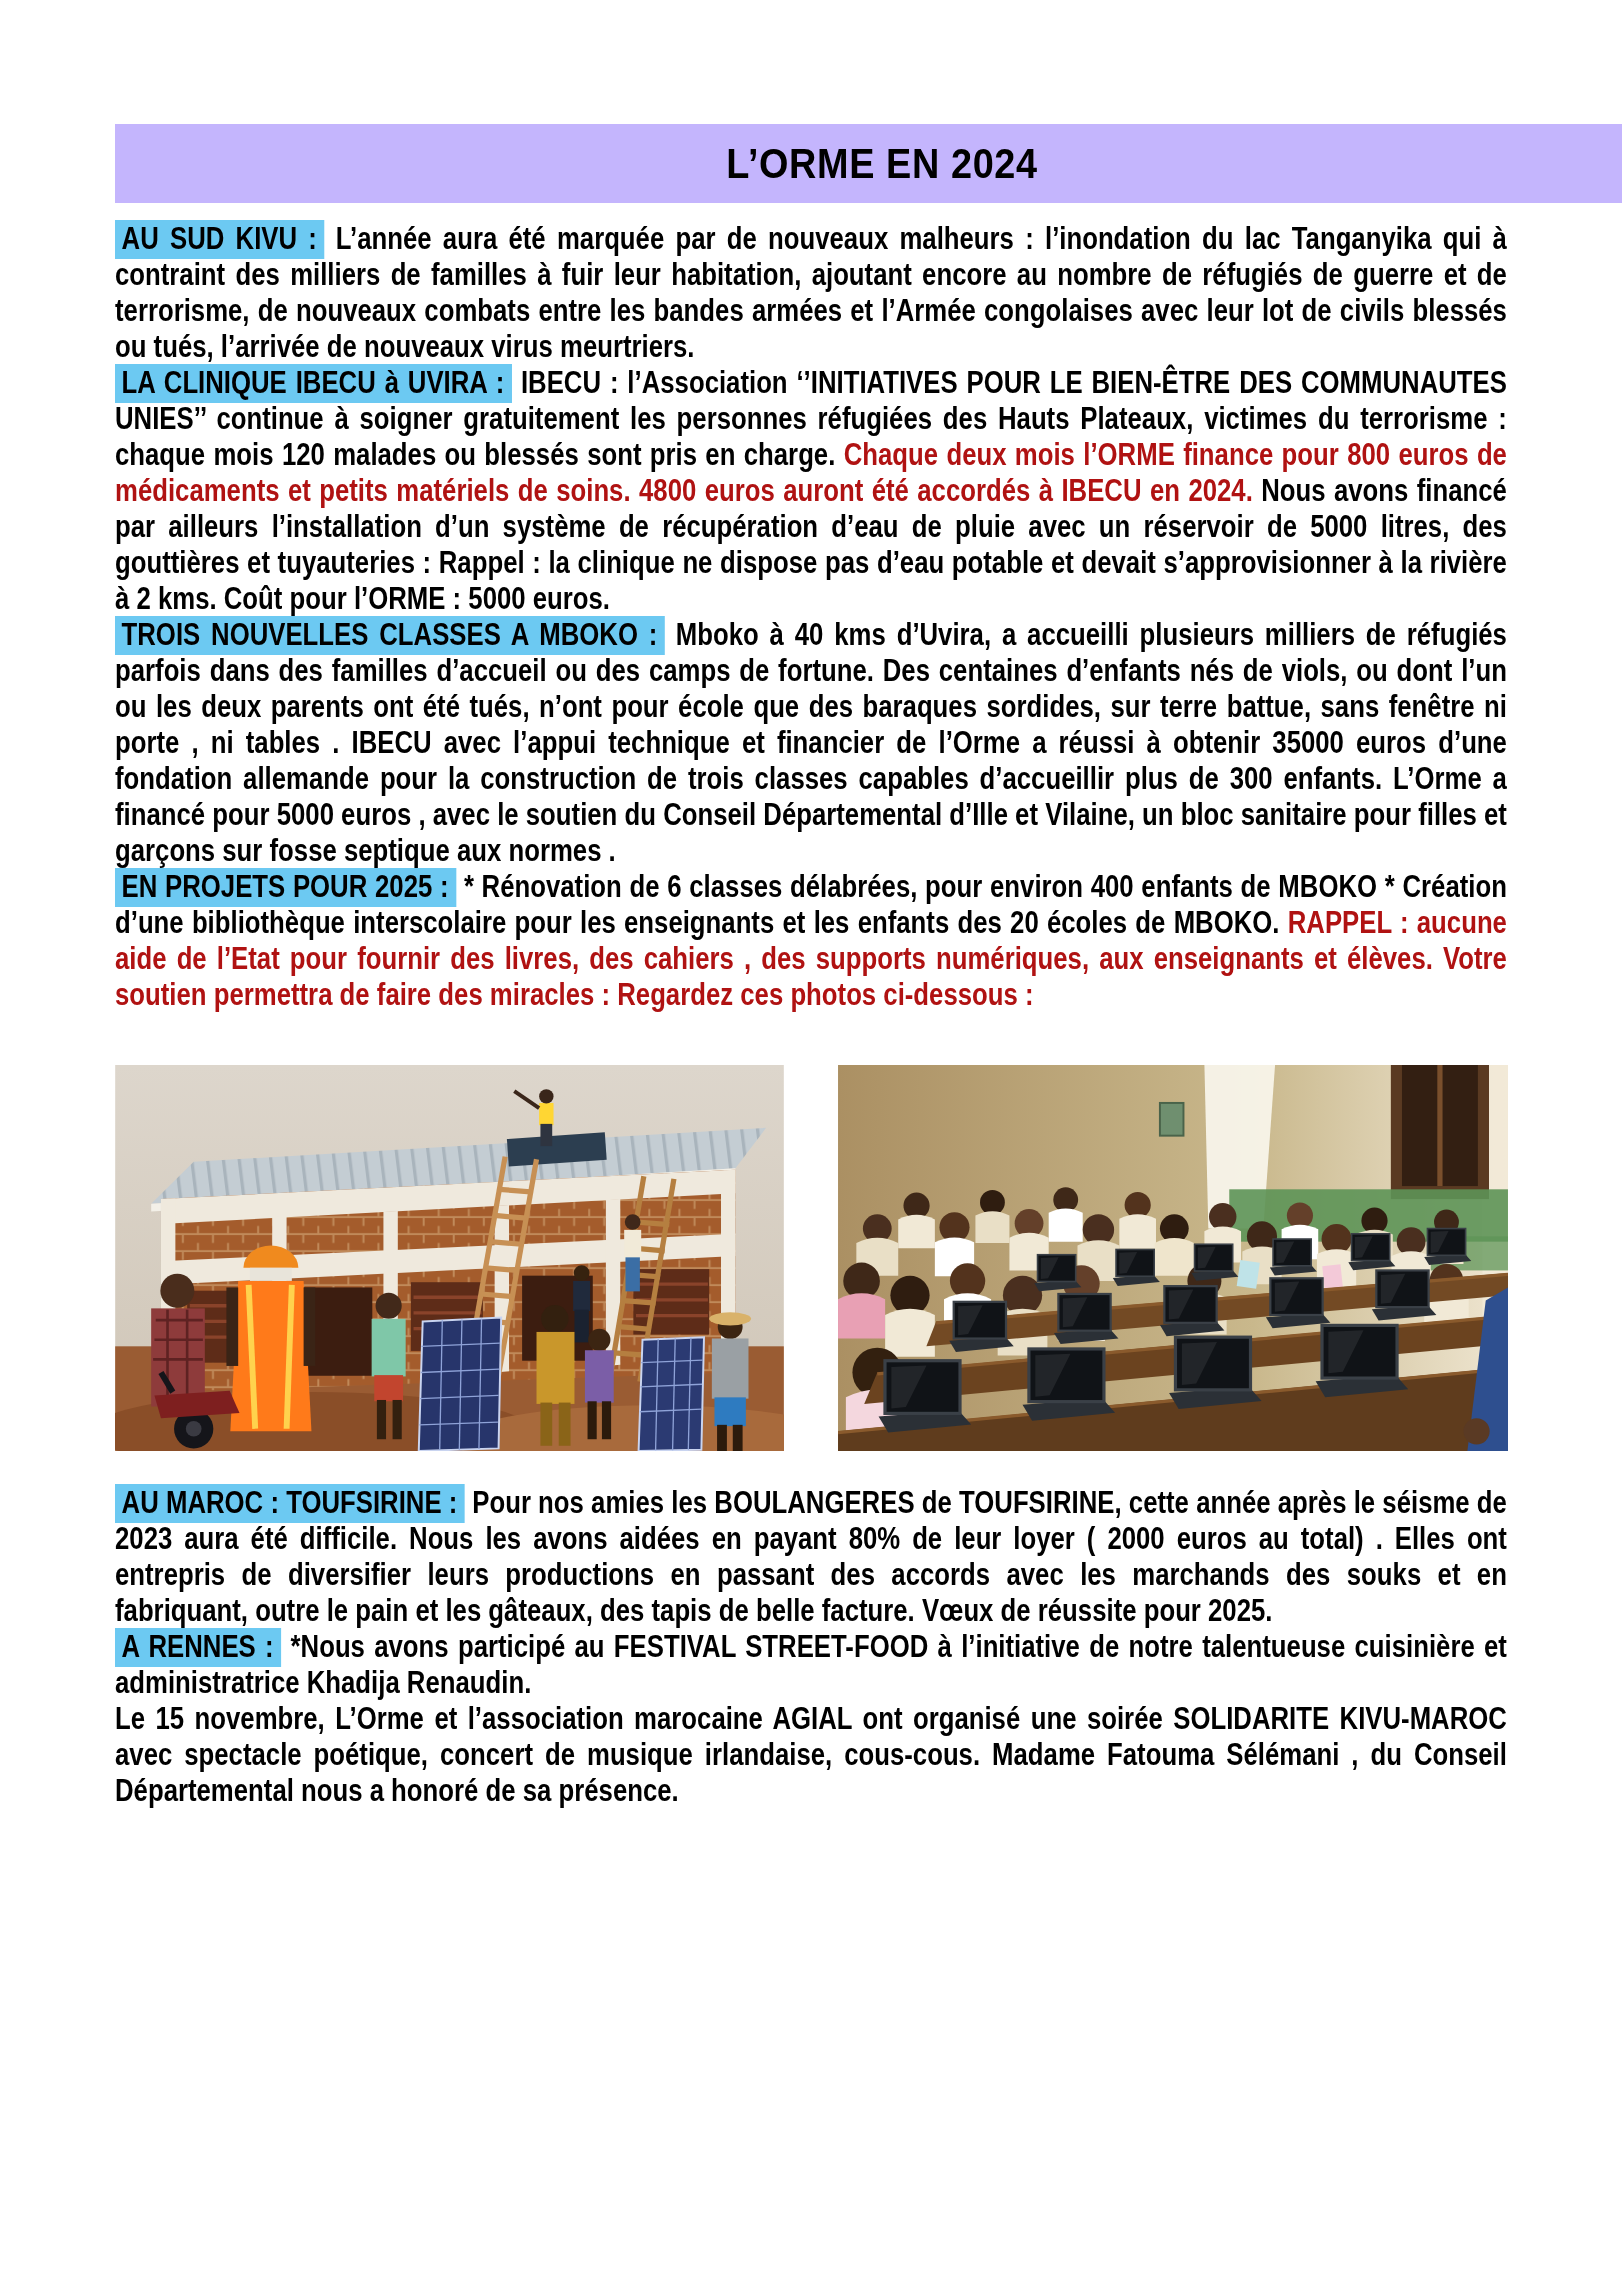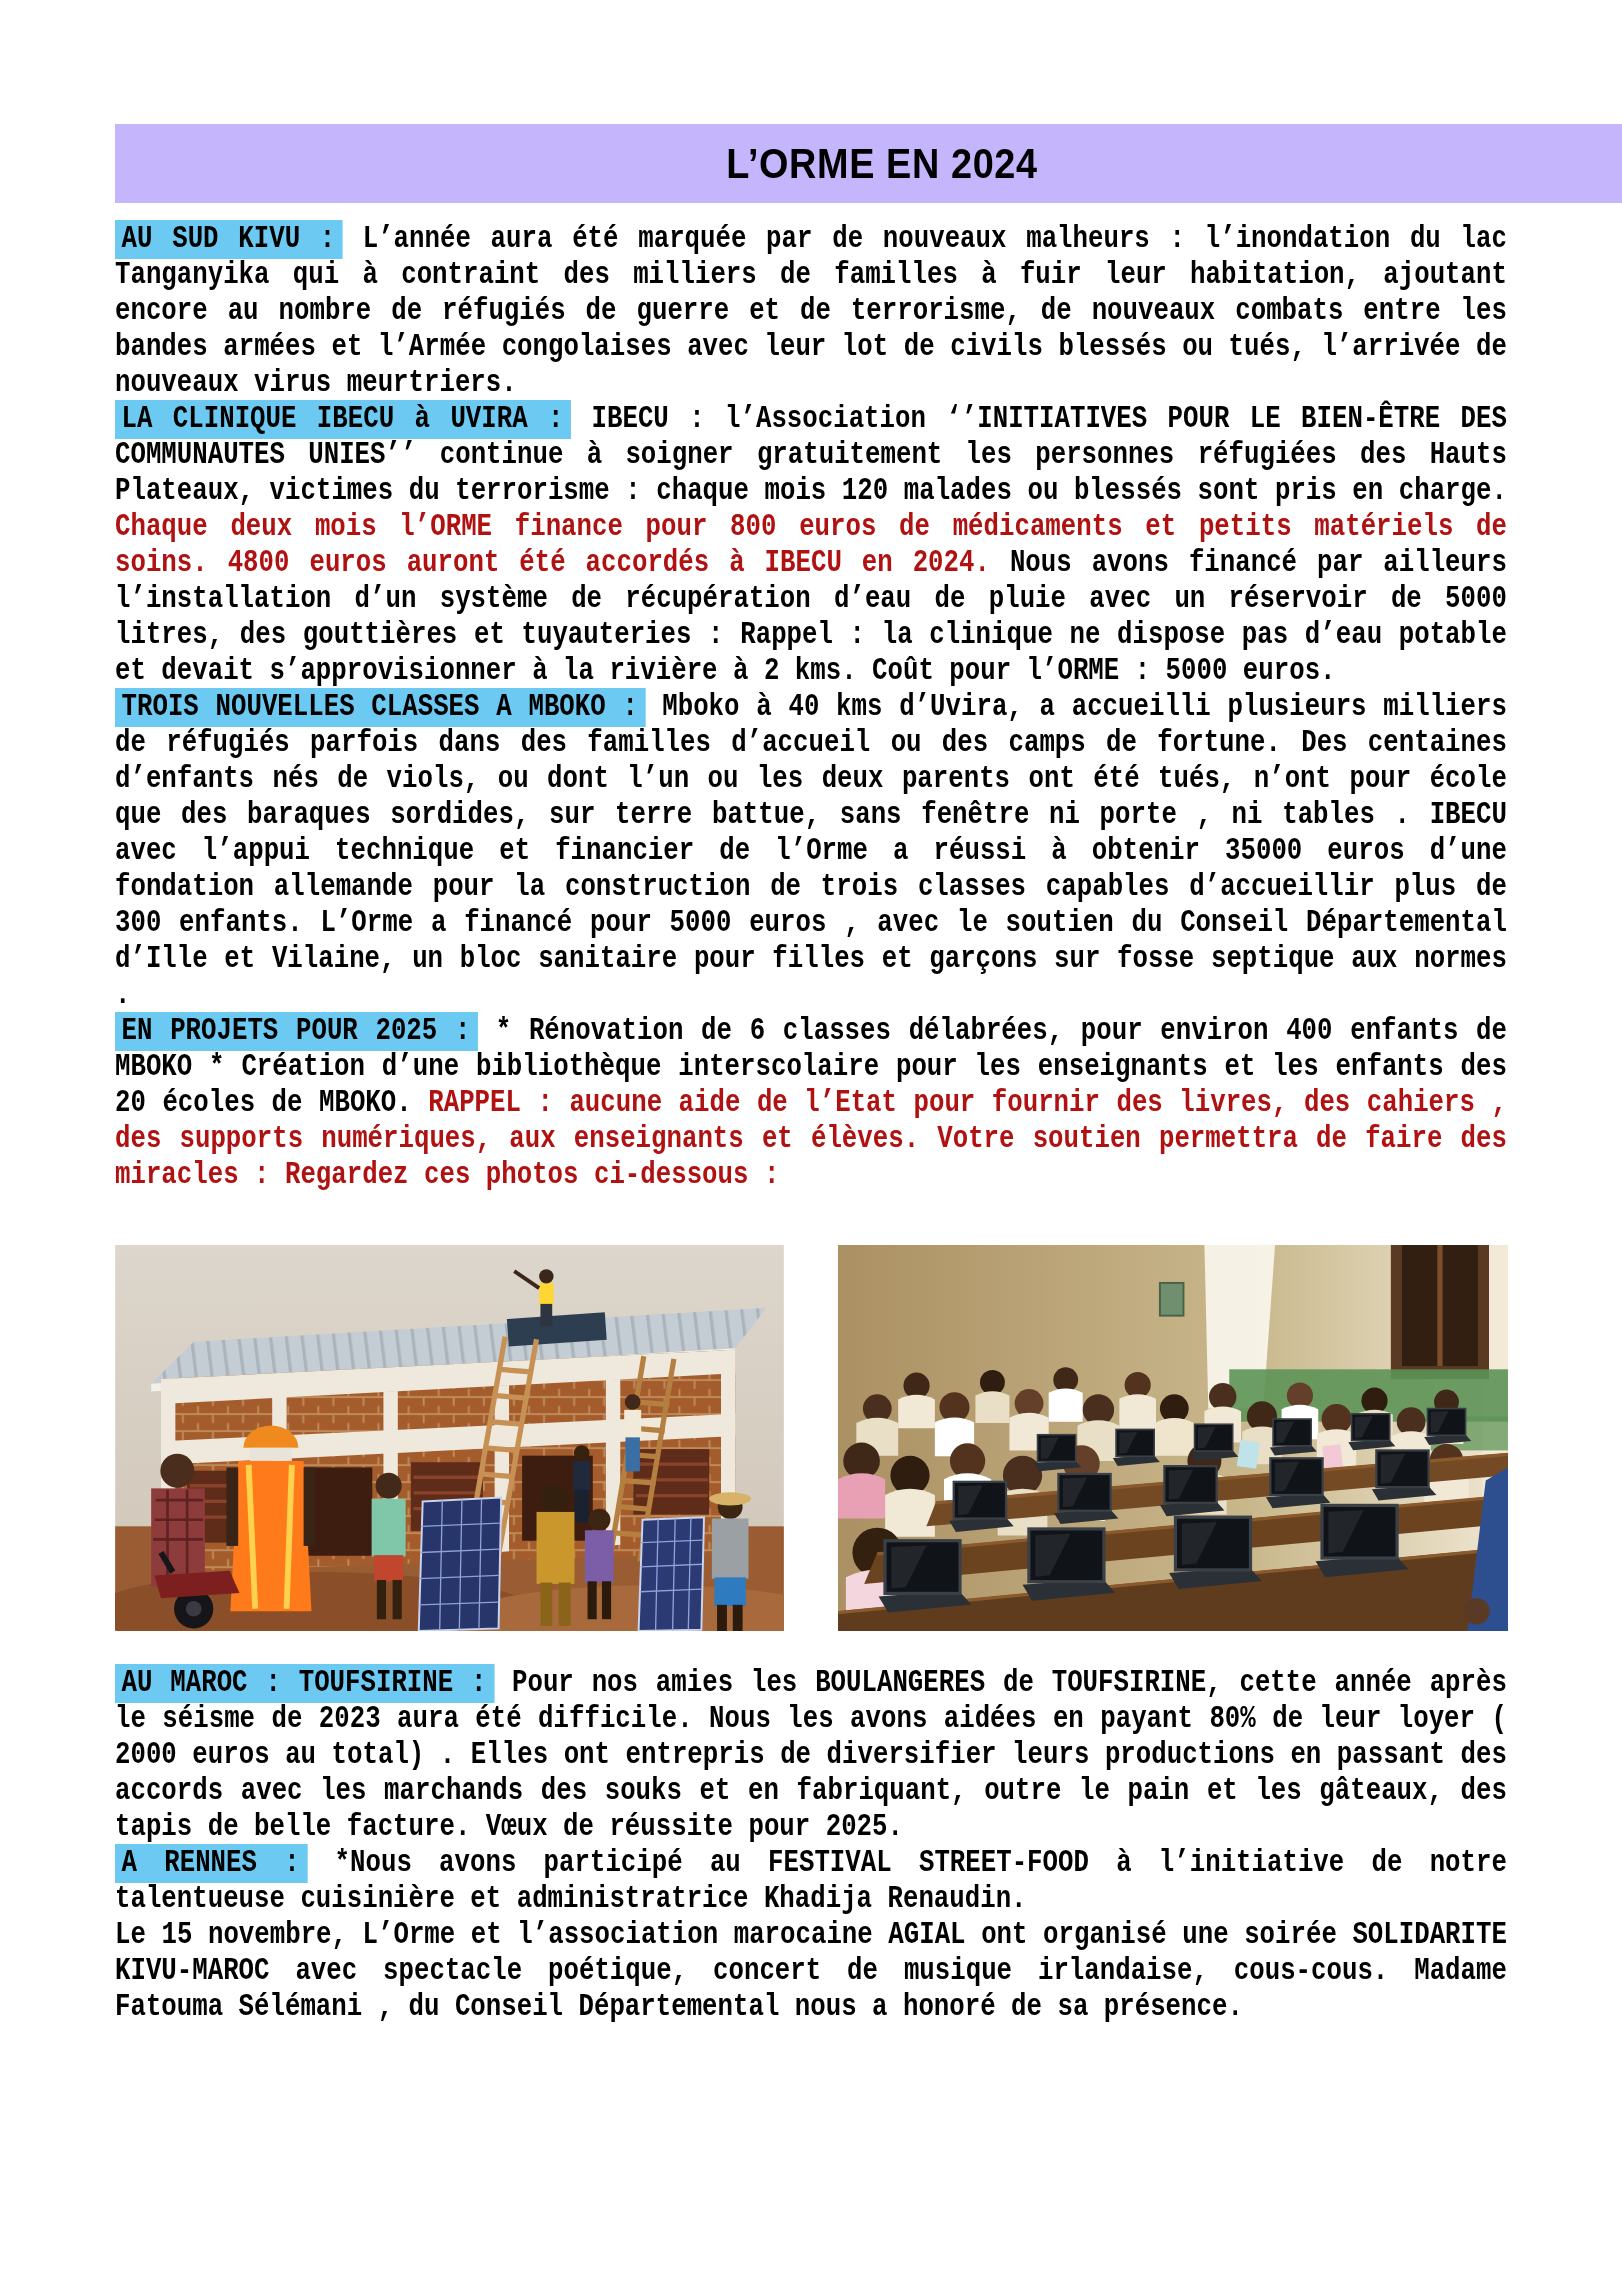--- a/index.html
+++ b/index.html
@@ -4,21 +4,21 @@
 <style>
   html,body{margin:0;padding:0;background:#ffffff;}
   .page{position:relative;width:1623px;height:2295px;background:#ffffff;overflow:hidden;
         font-family:"Liberation Sans","DejaVu Sans",sans-serif;}
   
   .banner{position:absolute;left:115px;top:124px;width:1534px;height:79px;
           background:#c4b5fd;display:flex;align-items:center;justify-content:center;}
   .banner h1{margin:0;font-size:43px;font-weight:bold;color:#000;
              transform:scaleX(0.88);letter-spacing:0.7px;white-space:nowrap;}
   
-  .content{position:absolute;left:115px;top:221px;width:1392px;font-family:Liberation Mono, monospace;}
+  .content{position:absolute;left:115px;top:221px;width:1392px;}
   
   .para{margin:0;width:1676px;transform:scaleX(0.8305);transform-origin:0 0;
         font-size:31px;line-height:36px;font-weight:bold;color:#000;
         text-align:justify;}
   .hl{background:#6cc9f2;padding:0.7px 9.2px 2.6px 7.9px;}
   .red{color:#b01212;}
   
   .photos{display:flex;gap:54px;margin:52px 0 34px 0;}
   .photos figure{margin:0;}
   .photos svg{display:block;}

